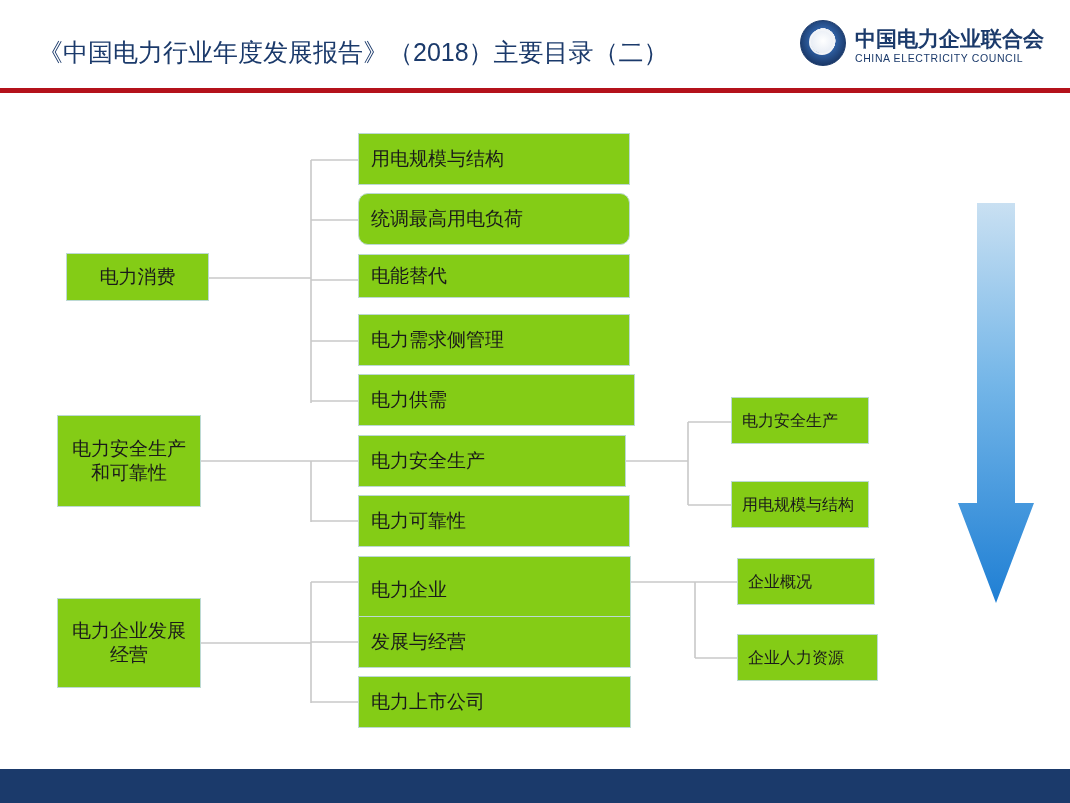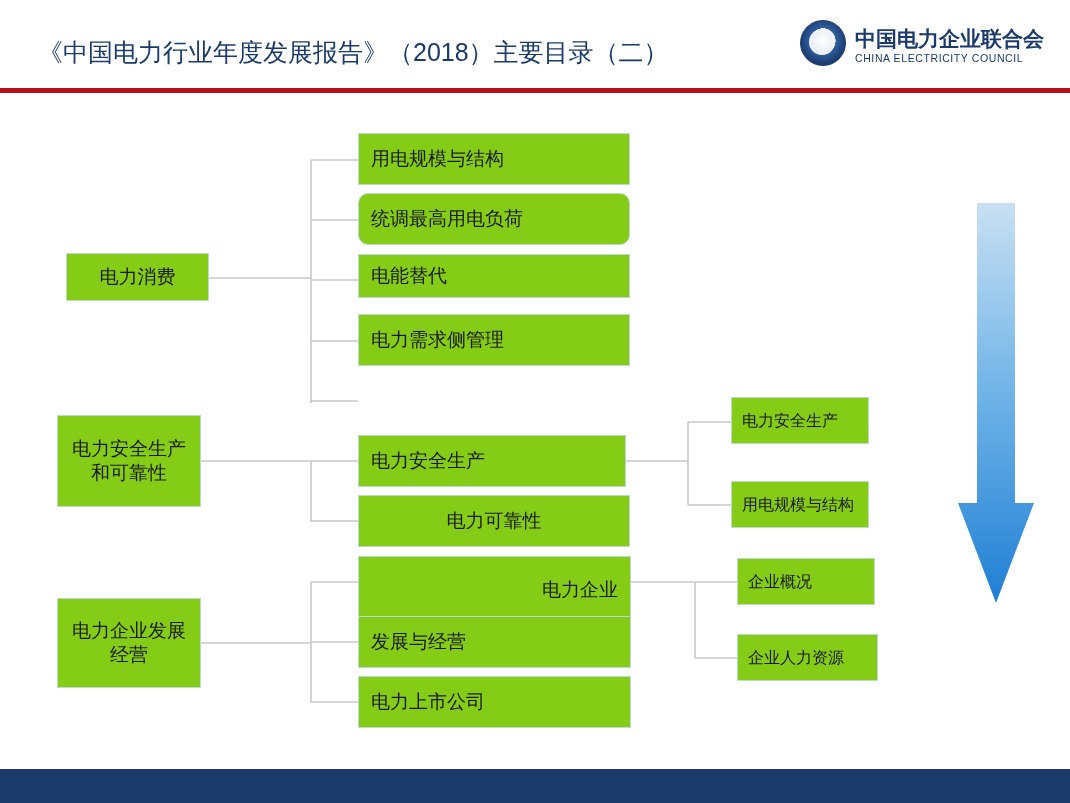--- a/index.html
+++ b/index.html
@@ -221,27 +221,30 @@
     </div>
     <div class="node l2" style="left:358px; top:100px; width:272px; height:52px;border-radius:10px;">
       <span>统调最高用电负荷</span>
     </div>
     <div class="node l2" style="left:358px; top:161px; width:272px; height:44px;">
       <span>电能替代</span>
     </div>
     <div class="node l2" style="left:358px; top:221px; width:272px; height:52px;">
       <span>电力需求侧管理</span>
     </div>
+    <div class="node l2" style="left:358px; top:281px; width:277px; height:52px;">
+      <span>电力供需</span>
+    </div>
     <div class="node l2" style="left:358px; top:342px; width:268px; height:52px;">
       <span>电力安全生产</span>
     </div>
-    <div class="node l2" style="left:358px; top:402px; width:272px; height:52px;justify-content:center;">
+    <div class="node l2" style="left:358px; top:402px; width:272px; height:52px;">
       <span>电力可靠性</span>
     </div>
-    <div class="node l2" style="left:358px; top:463px; width:273px; height:68px;justify-content:flex-end;">
+    <div class="node l2" style="left:358px; top:463px; width:273px; height:68px;">
       <span>电力企业</span>
     </div>
     <div class="node l2" style="left:358px; top:523px; width:273px; height:52px;">
       <span>发展与经营</span>
     </div>
     <div class="node l2" style="left:358px; top:583px; width:273px; height:52px;">
       <span>电力上市公司</span>
     </div>
 
     <div class="node l3" style="left:731px; top:304px; width:138px; height:47px;">

